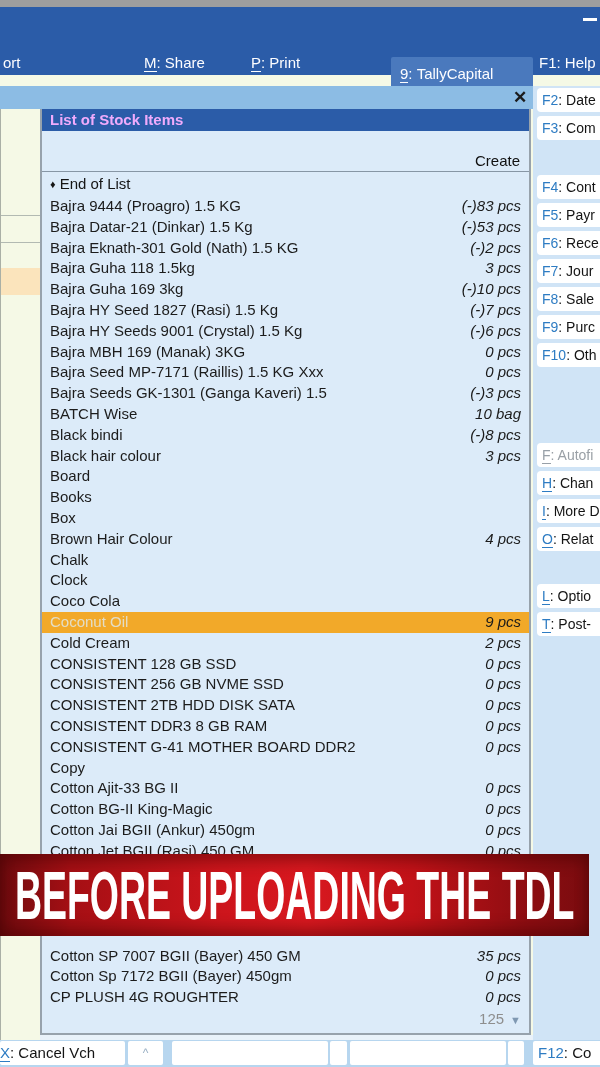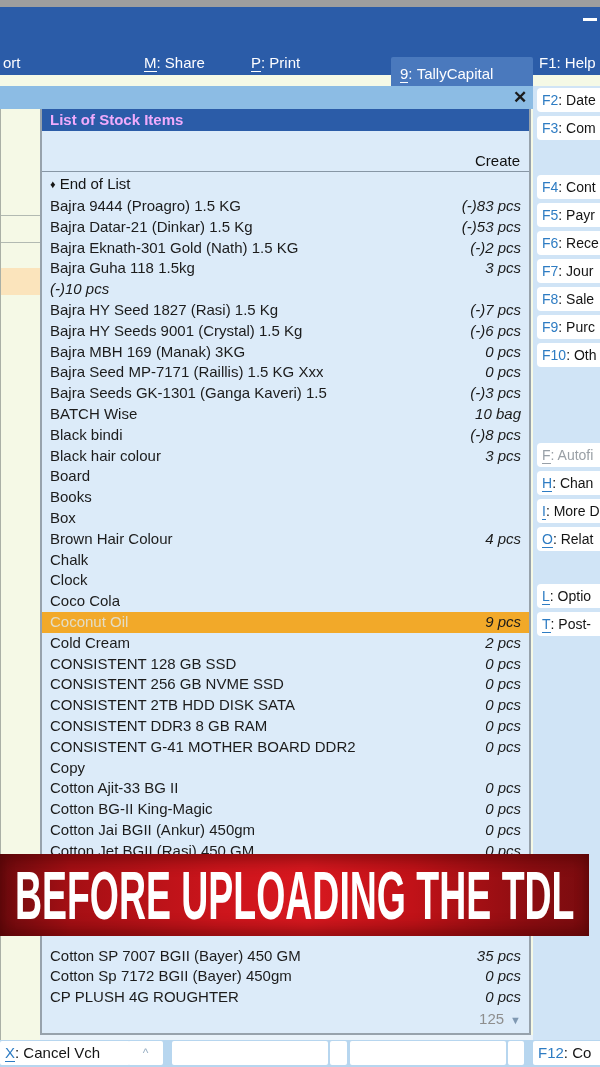--- a/index.html
+++ b/index.html
@@ -131,20 +131,21 @@
         </div>
         <div class="srow">
           <span class="nm">Bajra Eknath-301 Gold (Nath) 1.5 KG</span>
           <span class="qty">(-)2 pcs</span>
         </div>
         <div class="srow">
           <span class="nm">Bajra Guha 118 1.5kg</span>
           <span class="qty">3 pcs</span>
         </div>
         <div class="srow">
+          <span class="nm">Bajra Guha 169 3kg</span>
           <span class="qty">(-)10 pcs</span>
         </div>
         <div class="srow">
           <span class="nm">Bajra HY Seed 1827 (Rasi) 1.5 Kg</span>
           <span class="qty">(-)7 pcs</span>
         </div>
         <div class="srow">
           <span class="nm">Bajra HY Seeds 9001 (Crystal) 1.5 Kg</span>
           <span class="qty">(-)6 pcs</span>
         </div>
@@ -265,21 +266,21 @@
     <div class="dlg-footer"><span>125</span><span class="arr">▼</span></div>
   </div>
 
   <div class="under-dialog"></div>
 
   <div class="banner">
     <span class="banner-text">BEFORE UPLOADING THE TDL</span>
   </div>
 
   <div class="bottombar">
-    <div class="bb-box" style="left:0;width:125px;padding-left:5px;"><span class="k u">X</span>:&nbsp;<span>Cancel Vch</span></div>
+    <div class="bb-box" style="left:0;width:125px;"><span class="k u">X</span>:&nbsp;<span>Cancel Vch</span></div>
     <div class="bb-box bb-caret" style="left:128px;width:35px;">^</div>
     <div class="bb-box" style="left:172px;width:156px;"></div>
     <div class="bb-box" style="left:330px;width:17px;"></div>
     <div class="bb-box" style="left:350px;width:156px;"></div>
     <div class="bb-box" style="left:508px;width:16px;"></div>
     <div class="bb-box" style="left:533px;width:67px;padding-left:5px;"><span class="k">F12</span>:&nbsp;<span>Co</span></div>
   </div>
 
 </div>
 

